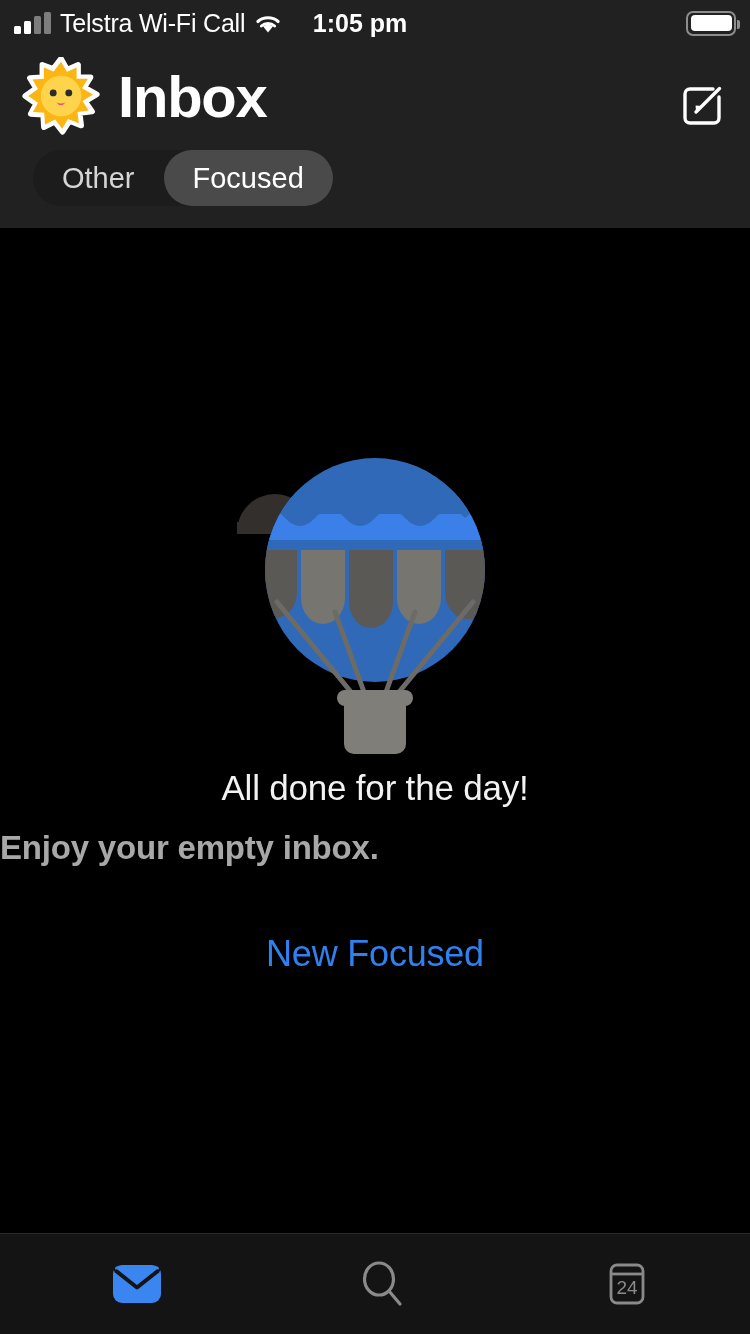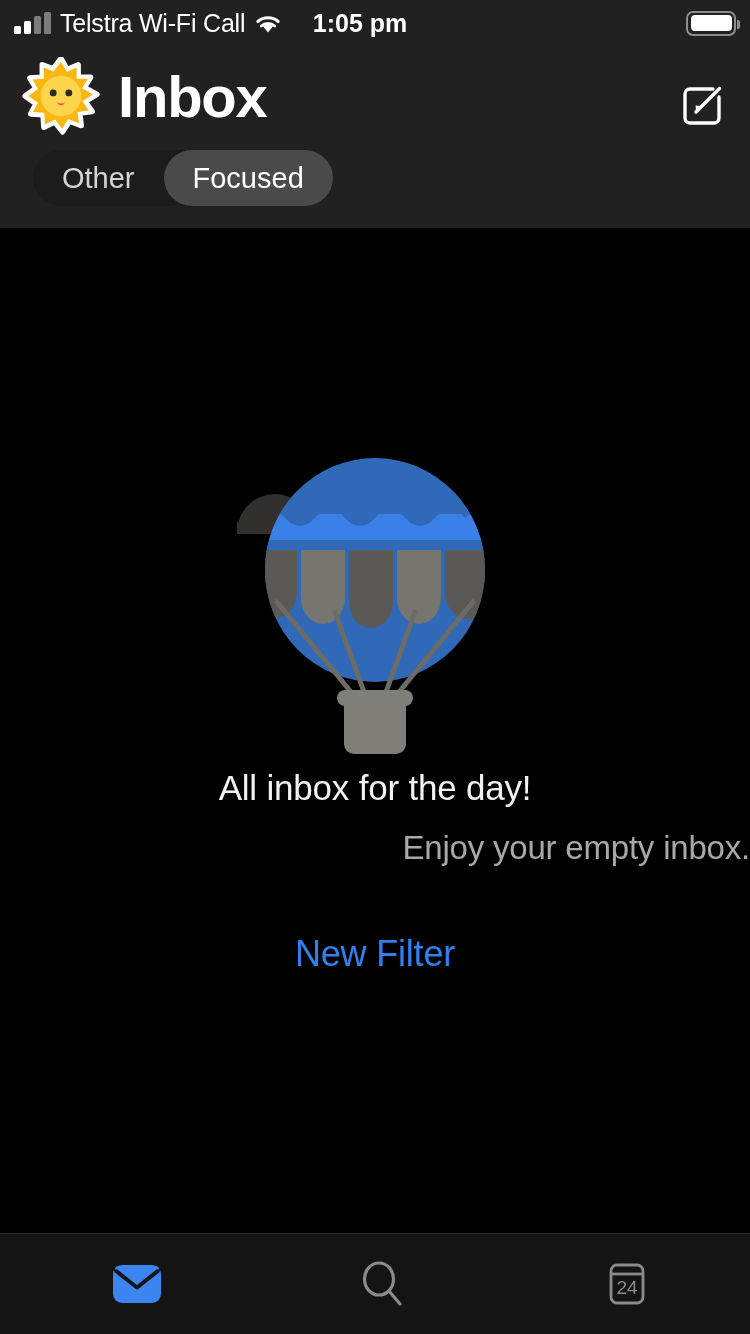--- a/index.html
+++ b/index.html
@@ -68,22 +68,22 @@
   .filter-icon span:nth-child(3){ width:14px; }
   .filter-label { font-size:33px; color:#e2e2e2; }
 
   
   .content {
     position:absolute; top:228px; left:0; width:750px; height:1005px;
     background:#000;
   }
   .balloon-wrap { position:absolute; top:194px; left:0; width:750px; display:flex; justify-content:center; }
   .empty-sub {
-    position:absolute; top:601px; left:0; width:750px; text-align:right;
-    font-size:33px; color:#a8a8a8; letter-spacing:-0.2px;
+    position:absolute; top:601px; left:0; width:750px; text-align:left;
+    font-size:33px; color:#a8a8a8; letter-spacing:-0.2px;font-weight:bold;
   }
   .t1 { position:absolute; top:540px; left:0; width:750px; text-align:center; font-size:35px; color:#f2f2f2; letter-spacing:-0.2px; }
   .new-message {
     position:absolute; top:705px; left:0; width:750px; text-align:center;
     font-size:36px; color:#2f80f0; letter-spacing:-0.2px;
   }
 
   
   .tabbar {
     position:absolute; bottom:0; left:0; width:750px; height:101px;
@@ -194,23 +194,23 @@
           <line x1="248" y1="180" x2="174" y2="270"></line>
         </g>
 
         <g>
           <rect x="112" y="268" width="76" height="16" rx="8" fill="#807e79"></rect>
           <path d="M119 282 h62 v40 a10 10 0 0 1 -10 10 h-42 a10 10 0 0 1 -10 -10 Z" fill="#807e79"></path>
         </g>
       </svg>
     </div>
 
-    <div class="t1">All inbox for the day!</div>
+    <div class="t1">All done for the day!</div>
     <div class="empty-sub">Enjoy your empty inbox.</div>
-    <div class="new-message">New Filter</div>
+    <div class="new-message">New Focused</div>
   </div>
 
   <div class="tabbar">
 
     <div class="tab">
       <span class="tab-icon">
         <svg width="52" height="44" viewBox="0 0 52 44">
           <rect x="2" y="3" width="48" height="38" rx="9" fill="#3b85f0"></rect>
           <path d="M3 9 L26 27 L49 9 L49 4 L3 4 Z" fill="#141414"></path>
           <path d="M4 7 Q4 4 8 4 L44 4 Q48 4 48 7 L26 24 Z" fill="#3b85f0"></path>

